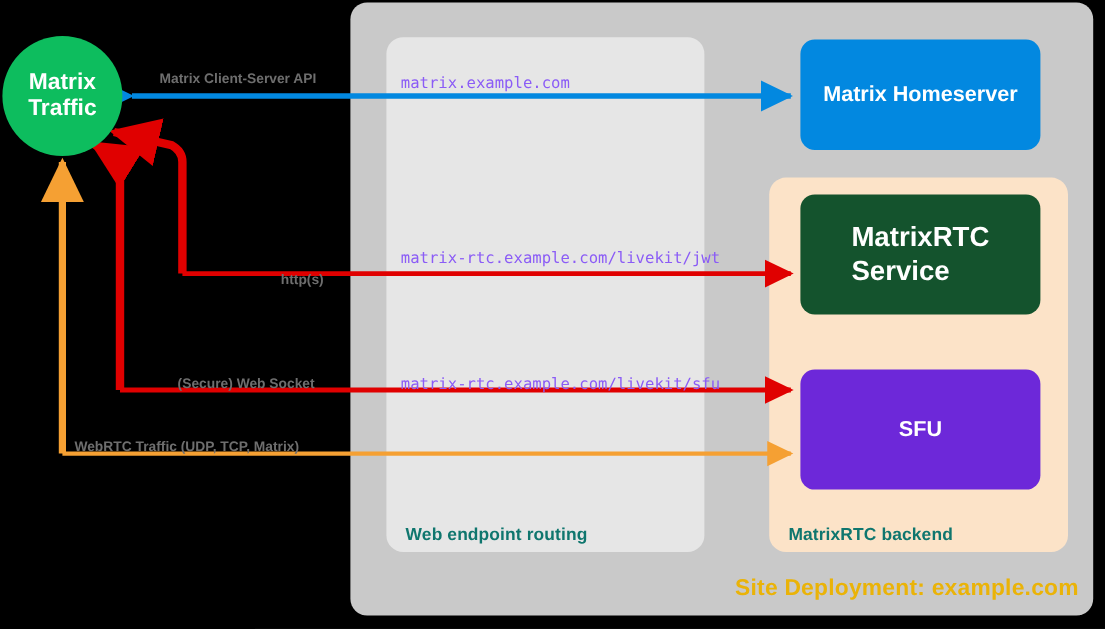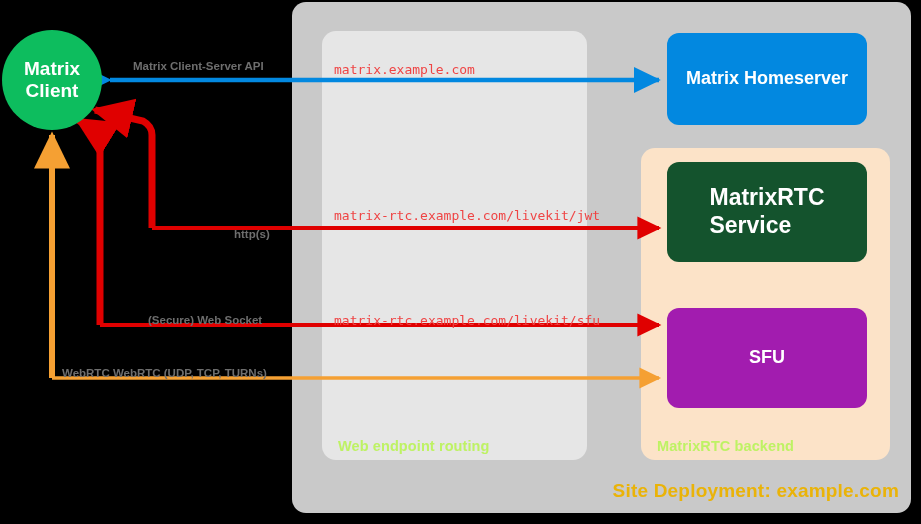--- a/index.html
+++ b/index.html
@@ -16,21 +16,21 @@
   }
   .routing-panel{
     position:absolute;left:322px;top:31px;width:265px;height:429px;
     background:#E6E6E6;border-radius:14px;
   }
   .backend-panel{
     position:absolute;left:641px;top:148px;width:249px;height:312px;
     background:#FCE3C8;border-radius:14px;
   }
   .panel-label{
-    position:absolute;font-size:14.5px;font-weight:bold;color:#bef264;
+    position:absolute;font-size:14.5px;font-weight:bold;color:#0f766e;
     letter-spacing:.1px;white-space:nowrap;
   }
   .routing-label{left:338px;top:438px;}
   .backend-label{left:657px;top:438px;}
   .site-label{
     position:absolute;right:22px;top:480px;font-size:19px;font-weight:bold;
     color:#eab308;white-space:nowrap;letter-spacing:.2px;
   }
 
   
@@ -45,31 +45,31 @@
     text-align:left;color:#fff;font-weight:bold;border-radius:12px;z-index:5;
     line-height:1.2;
   }
   .homeserver{
     left:667px;top:33px;width:200px;height:92px;background:#0288E0;font-size:18px;
   }
   .authservice{
     left:667px;top:162px;width:200px;height:100px;background:#14532d;font-size:23px;
   }
   .sfu{
-    left:667px;top:308px;width:200px;height:100px;background:#a21caf;font-size:18px;
+    left:667px;top:308px;width:200px;height:100px;background:#6d28d9;font-size:18px;
   }
 
   
   .edge-label{
     position:absolute;font-size:11.5px;font-weight:bold;color:#6E6E6E;
     white-space:nowrap;z-index:7;text-align:center;
   }
   .url-label{
     position:absolute;font-family:"DejaVu Sans Mono", monospace;
-    font-size:13px;color:#ef4444;white-space:nowrap;z-index:7;
+    font-size:13px;color:#8b5cf6;white-space:nowrap;z-index:7;
   }
 
   svg.wires{position:absolute;left:0;top:0;width:921px;height:524px;z-index:4;overflow:visible;}
 </style>
 </head>
 <body>
 
 <div id="stage">
 
   <div class="site-panel"></div>
@@ -100,21 +100,21 @@
     <path d="M 100 325 L 659 325" stroke="#E00000" stroke-width="4" fill="none" marker-end="url(#ah-red)"></path>
     <path d="M 100 325 L 100 145 Q 100 134 91 128 L 78 120" stroke="#E00000" stroke-width="7" fill="none" stroke-linecap="butt" marker-end="url(#ah-red)"></path>
 
     <path d="M 52 378 L 659 378" stroke="#F5A033" stroke-width="3.5" fill="none" marker-end="url(#ah-orange)"></path>
     <path d="M 52 378 L 52 135" stroke="#F5A033" stroke-width="6" fill="none" stroke-linecap="butt" marker-end="url(#ah-orange)"></path>
   </svg>
 
   <div class="client-circle">
     <div>
       <div>Matrix</div>
-      <div>Client</div>
+      <div>Traffic</div>
     </div>
   </div>
 
   <div class="node-box homeserver">
     <span>Matrix Homeserver</span>
   </div>
 
   <div class="node-box authservice">
     <div>
       <div>MatrixRTC</div>
@@ -122,21 +122,21 @@
     </div>
   </div>
 
   <div class="node-box sfu">
     <span>SFU</span>
   </div>
 
   <div class="edge-label" style="left:133px;top:60px;">Matrix Client-Server API</div>
   <div class="edge-label" style="left:234px;top:208px;margin-top:20px;">http(s)</div>
   <div class="edge-label" style="left:148px;top:314px;">(Secure) Web Socket</div>
-  <div class="edge-label" style="left:62px;top:367px;">WebRTC WebRTC (UDP, TCP, TURNs)</div>
+  <div class="edge-label" style="left:62px;top:367px;">WebRTC Traffic (UDP, TCP, Matrix)</div>
 
   <div class="url-label" style="left:334px;top:62px;">matrix.example.com</div>
   <div class="url-label" style="left:334px;top:208px;">matrix-rtc.example.com/livekit/jwt</div>
   <div class="url-label" style="left:334px;top:313px;">matrix-rtc.example.com/livekit/sfu</div>
 
   <div class="panel-label routing-label">Web endpoint routing</div>
   <div class="panel-label backend-label">MatrixRTC backend</div>
   <div class="site-label">Site Deployment: example.com</div>
 
 </div>

